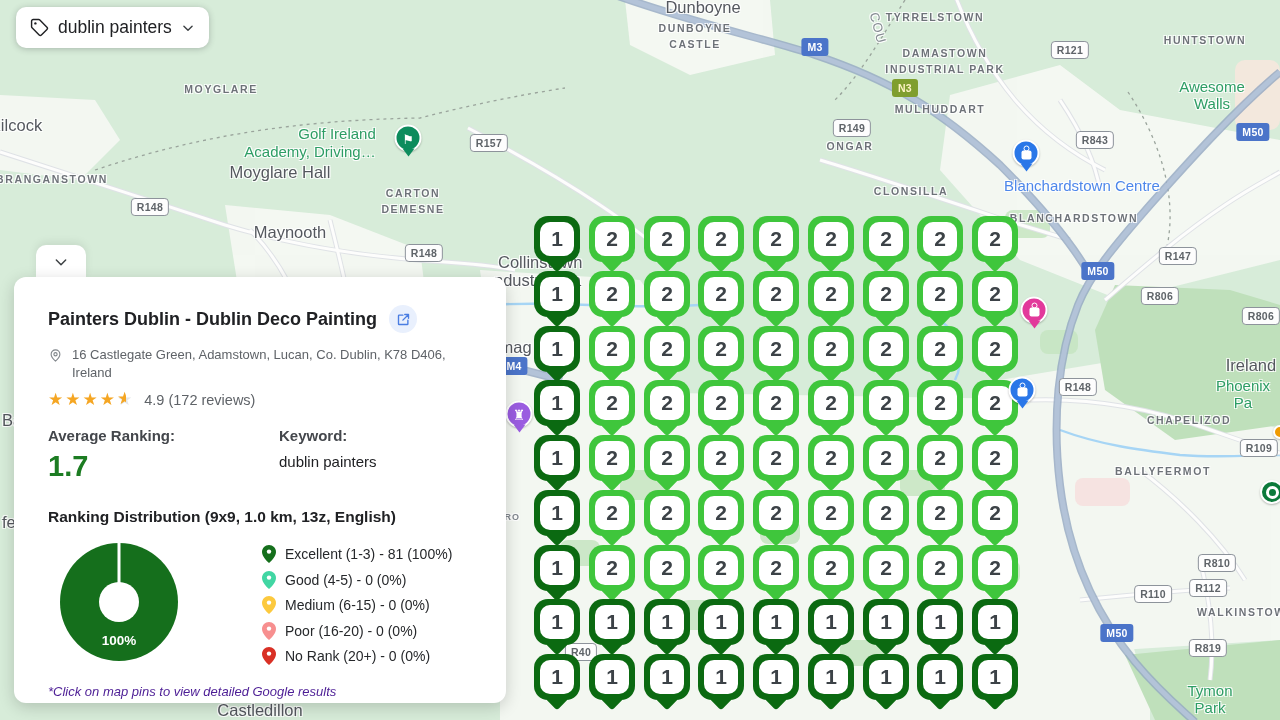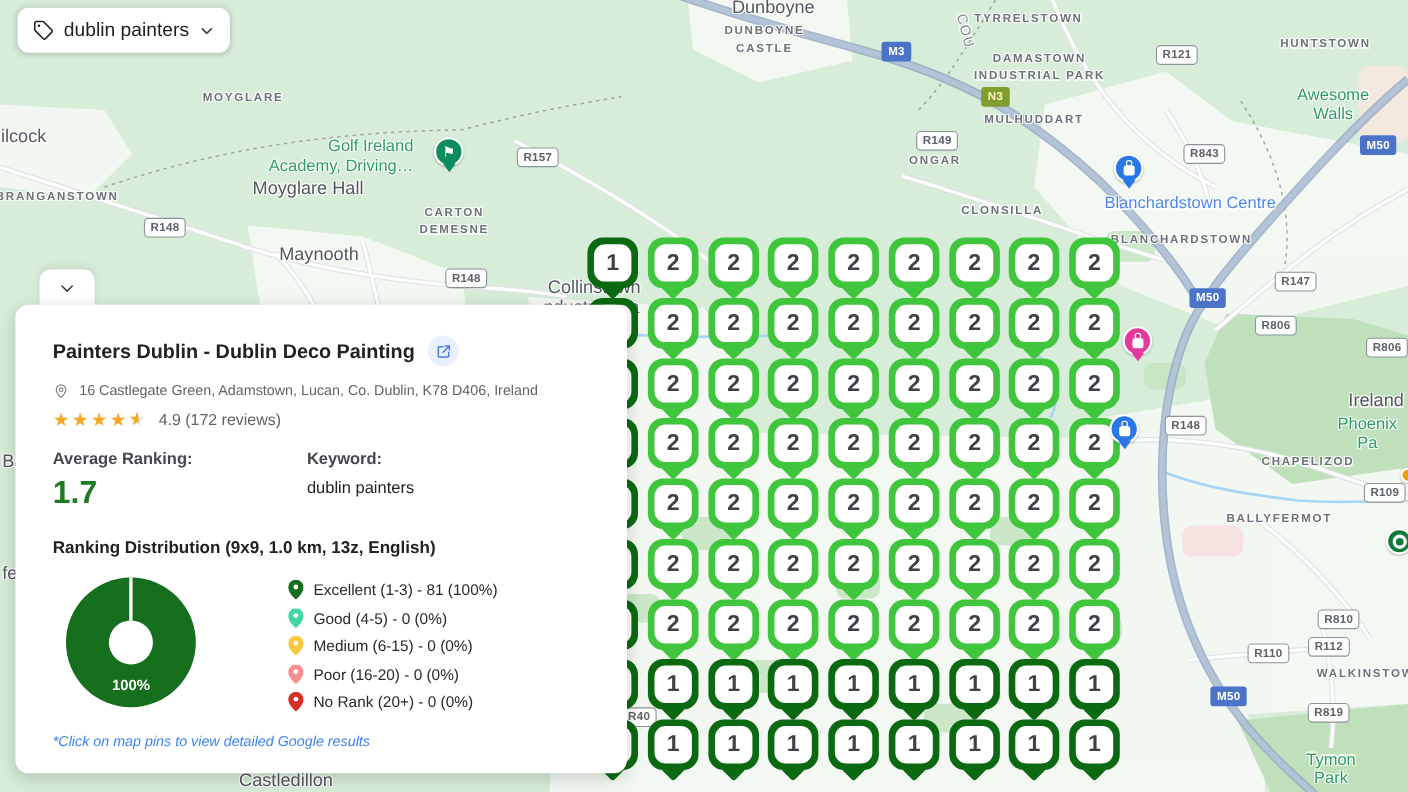--- a/index.html
+++ b/index.html
@@ -53,21 +53,21 @@
   
   #chip{position:absolute;left:16px;top:7px;height:41px;background:#fff;border-radius:10px;
        box-shadow:0 1px 6px rgba(60,64,67,.3);display:flex;align-items:center;gap:9px;
        padding:0 14px;z-index:10;cursor:pointer;}
   #chip .lbl{font-size:17.5px;color:#202124;}
 
   
   #collapse-tab{position:absolute;left:36px;top:245px;width:50px;height:33px;background:#fff;
        border-radius:10px 10px 0 0;z-index:10;display:flex;align-items:center;justify-content:center;
        box-shadow:0 -3px 8px rgba(0,0,0,.08);cursor:pointer;}
-  #card{position:absolute;left:14px;top:277px;width:556px;height:426px;background:#fff;
+  #card{position:absolute;left:14px;top:277px;width:492px;height:426px;background:#fff;
        border-radius:12px;box-shadow:0 4px 16px rgba(0,0,0,.18);z-index:11;
        padding:28px 34px 16px;box-sizing:border-box;}
   .title-row{display:flex;align-items:center;gap:12px;}
   .title{font-size:18px;font-weight:700;color:#202124;}
   .ext-btn{width:28px;height:28px;border-radius:50%;background:#e9f0fd;display:flex;
        align-items:center;justify-content:center;cursor:pointer;flex:0 0 auto;}
   .addr-row{display:flex;gap:9px;margin-top:13px;align-items:flex-start;}
   .addr{font-size:13px;color:#5f6368;line-height:1.4;max-width:430px;}
   .rating-row{display:flex;align-items:center;gap:10px;margin-top:9px;}
   .stars{font-size:17px;letter-spacing:2px;color:#f5a623;line-height:1;}
@@ -83,21 +83,21 @@
   .dist-row{display:flex;margin-top:17px;align-items:flex-start;}
   .donut{width:118px;height:118px;border-radius:50%;background:#156f1c;position:relative;margin-left:12px;flex:0 0 auto;}
   .donut::before{content:'';position:absolute;left:50%;top:50%;transform:translate(-50%,-50%);
        width:40px;height:40px;background:#fff;border-radius:50%;}
   .donut .notch{position:absolute;left:50%;top:0;width:3px;height:58px;background:#fff;transform:translateX(-50%);}
   .donut .dlabel{position:absolute;left:50%;bottom:13px;transform:translateX(-50%);
        color:#fff;font-weight:700;font-size:13.5px;}
   #legend{list-style:none;margin:2px 0 0 84px;padding:0;display:flex;flex-direction:column;gap:7.5px;}
   #legend li{display:flex;align-items:center;gap:9px;text-align:center;}
   #legend .leg-label{font-size:14px;color:#26282b;}
-  .footnote{font-size:13px;font-style:italic;color:#3b82f6;margin-top:19px;}
+  .footnote{font-size:13px;font-style:italic;color:#4c1d95;margin-top:19px;}
 </style>
 </head>
 <body>
 
 <div id="map">
   <svg id="roads" width="1280" height="720">
 
     <g fill="#f6f8f4" opacity="0.92">
       <path d="M0,95 L95,100 L120,140 L80,180 L0,170 Z"></path>
       <path d="M225,205 L330,215 L420,250 L430,330 L330,345 L240,300 Z"></path>

